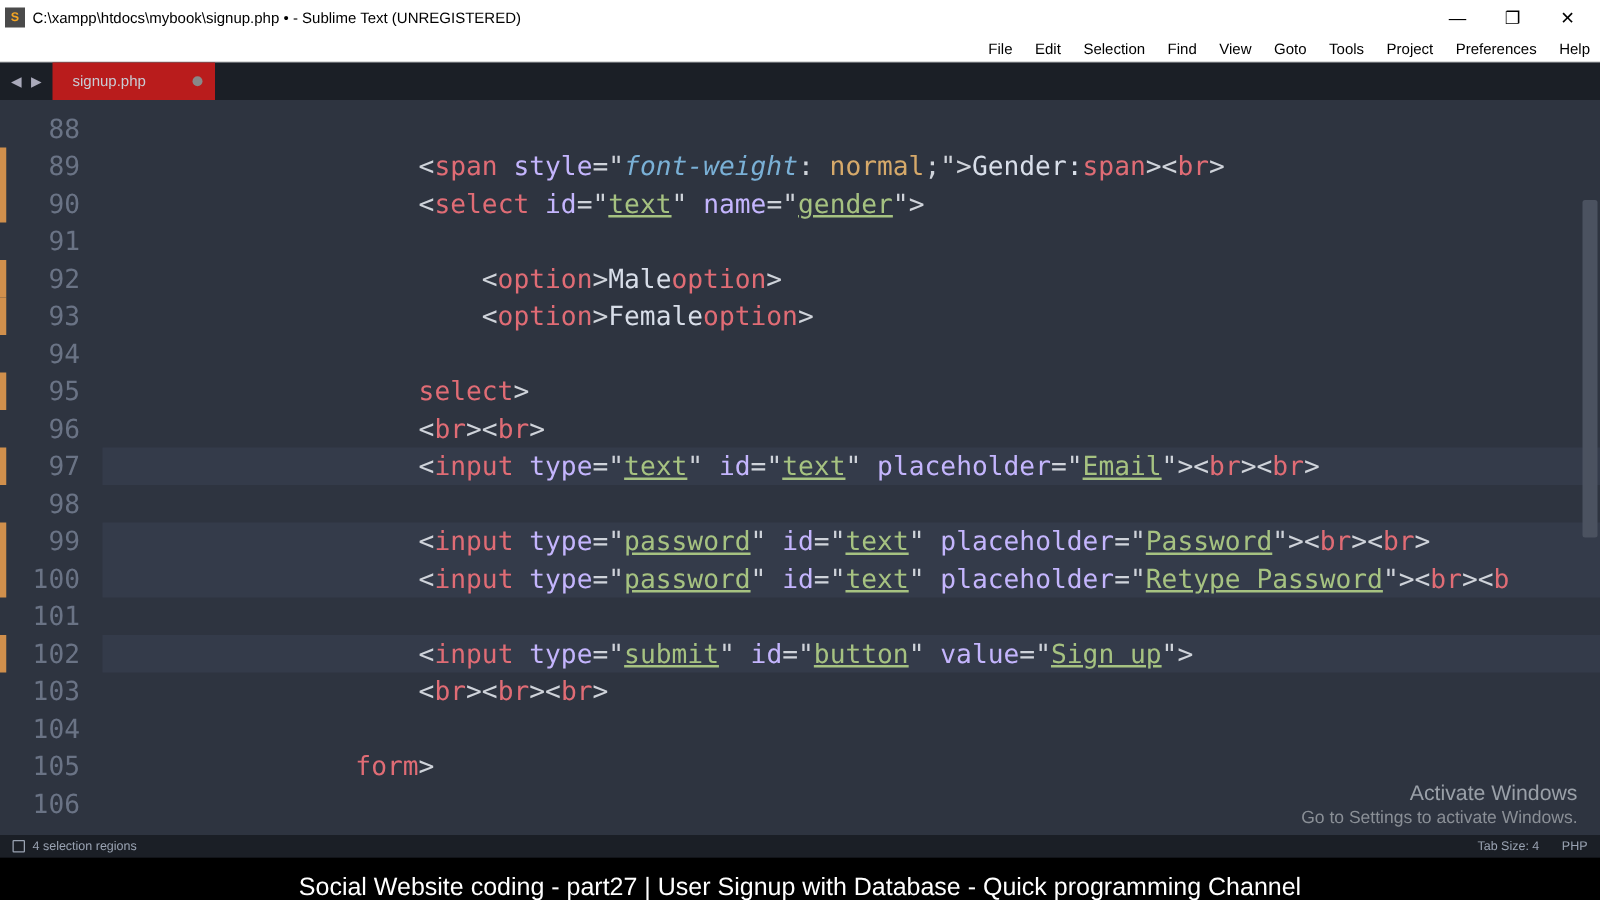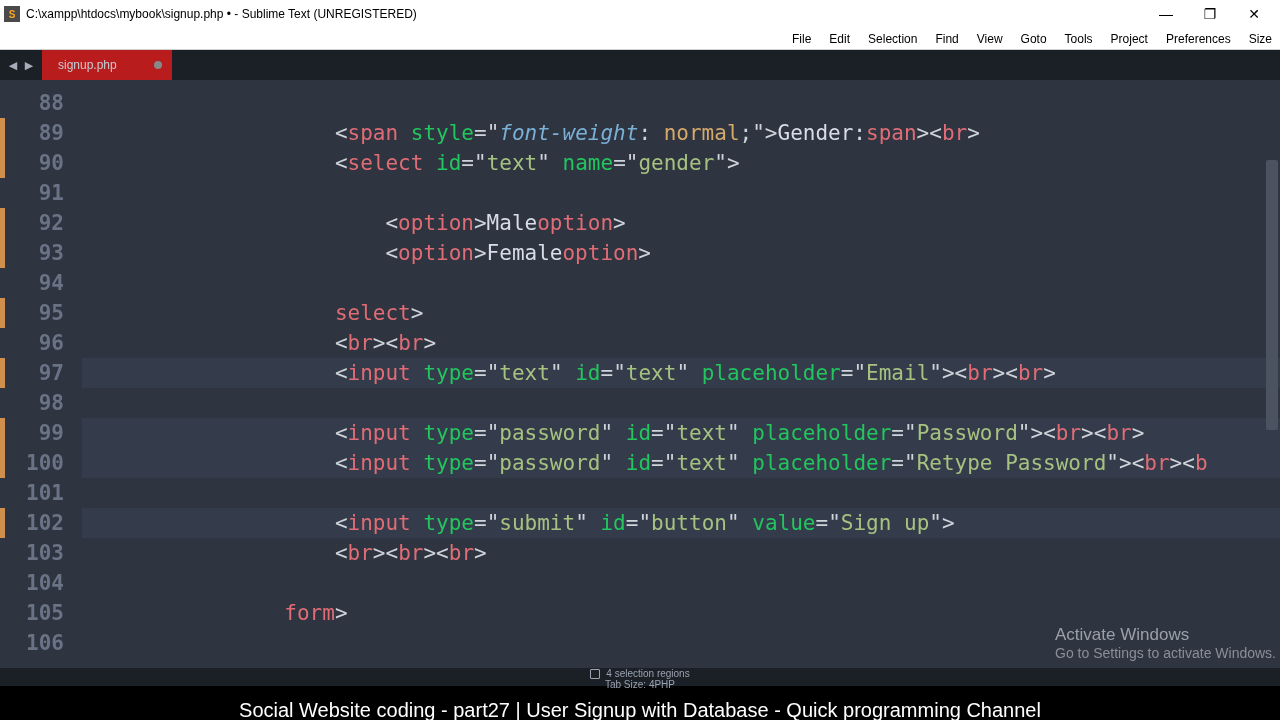--- a/index.html
+++ b/index.html
@@ -98,21 +98,21 @@
   width: 74px;
   background: #2e3440;
   text-align: right;
   padding: 8px 10px 0 0;
   color: #6a7385;
   font-family: Consolas, monospace;
   font-size: 21px;
   line-height: 30px;
   user-select: none;
 }
-.gutter .ln { height: 30px; position: relative; font-weight: bold; }
+.gutter .ln { height: 30px; position: relative; }
 .gutter .ln.mod::before {
   content: "";
   position: absolute;
   left: 0; top: 0;
   width: 5px; height: 30px;
   background: #d08f4c;
 }
 .code {
   flex: 1;
   padding: 8px 0 0 8px;
@@ -120,67 +120,66 @@
   font-size: 21px;
   line-height: 30px;
   color: #d8dee9;
   white-space: pre;
   position: relative;
 }
 .code .line { height: 30px; }
 .code .line.hl { background: #343b4a; }
 .p  { color: #cfd3da; }      
 .tg { color: #e06c75; }      
-.at { color: #22c55e; }      
-.st { color: #a6c281; }      
+.at { color: #c4b5fd; }      
+.st { color: #a6c281; text-decoration: underline; }      
 .fi { color: #7ab0d6; font-style: italic; }
 .vi { color: #d6a96a; }
 .tx { color: #d8dee9; }      
 .scrollbar-v {
   position: absolute;
   right: 2px;
   top: 80px;
   width: 12px;
   height: 270px;
   background: #4b5260;
   border-radius: 2px;
 }
 .statusbar {
   background: #1b1f26;
   height: 18px;
   display: flex;
   align-items: center;
   color: #9aa3b2;
   font-size: 10px;
   padding: 0 10px;
-  flex-direction: column;
 }
 .statusbar .st-left { display: flex; align-items: center; gap: 6px; flex: 1;}
-.statusbar .st-right { display: flex; gap: 0; }
+.statusbar .st-right { display: flex; gap: 18px; }
 .statusbar .st-icon {
   width: 10px; height: 10px;
   border: 1px solid #9aa3b2;
   border-radius: 1px;
   display: inline-block;
 }
 .caption {
   background: #000;
   color: #fff;
   height: 48px;
   display: flex;
   align-items: center;
   justify-content: center;
   font-size: 20px;
   font-family: "Segoe UI", sans-serif;
 }
 .watermark {
   position: absolute;
-  right: 4px;
+  right: 18px;
   bottom: 58px;
-  text-align: left;
+  text-align: right;
   color: #8a8f96;
   font-size: 14px;
   line-height: 1.2;
   pointer-events: none;
 }
 .watermark .wm-title { font-size: 17px; color: #9aa0a8; }
 </style>
 </head>
 <body>
 
@@ -197,21 +196,21 @@
 <div class="menubar">
   <span>File</span>
   <span>Edit</span>
   <span>Selection</span>
   <span>Find</span>
   <span>View</span>
   <span>Goto</span>
   <span>Tools</span>
   <span>Project</span>
   <span>Preferences</span>
-  <span>Size</span>
+  <span>Help</span>
 </div>
 
 <div class="tabbar">
   <div class="nav-arrows">
     <div class="arrow">◀</div>
     <div class="arrow">▶</div>
   </div>
   <div class="tab">
     <span>signup.php</span>
     <span class="dirty"></span>

